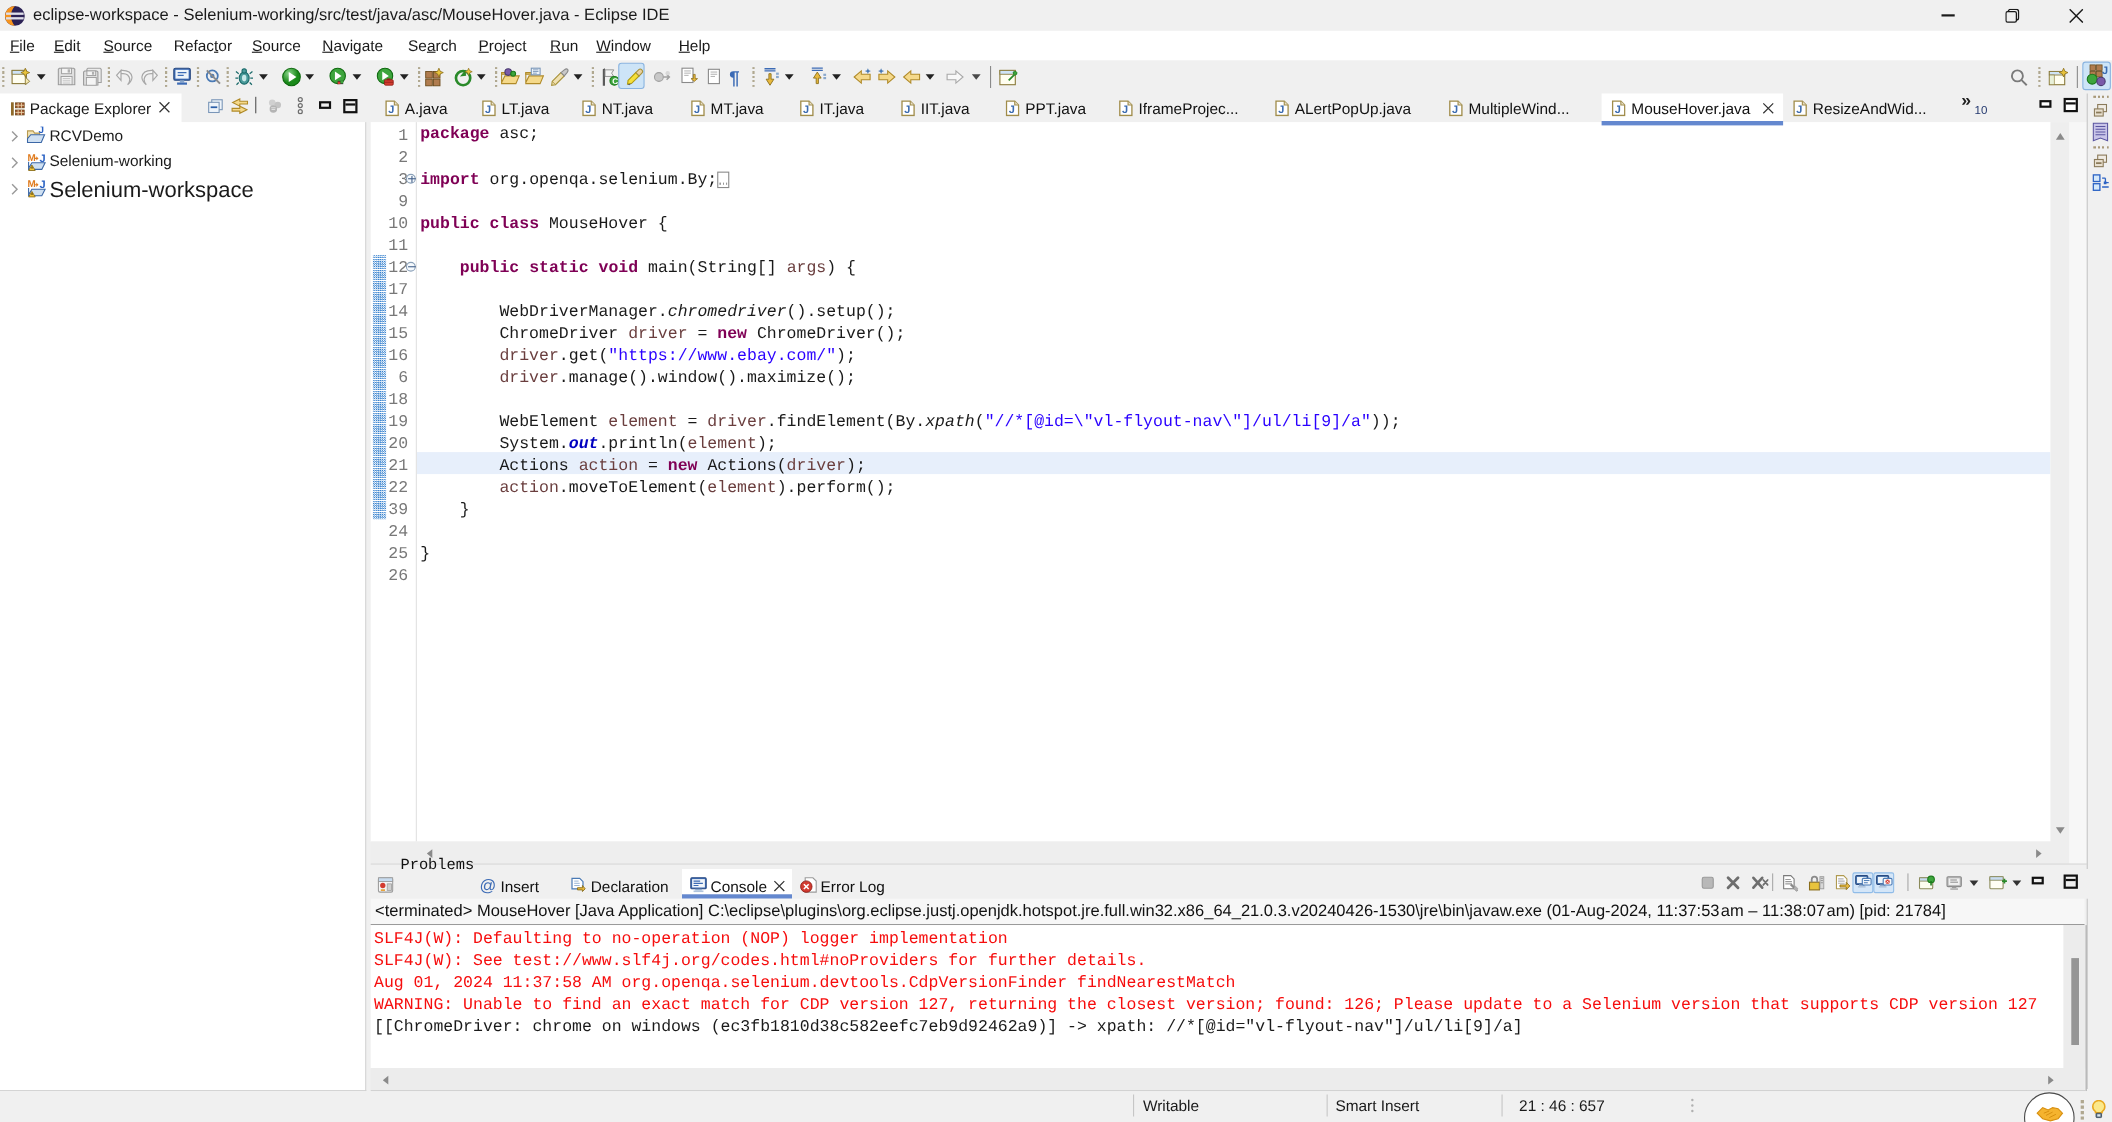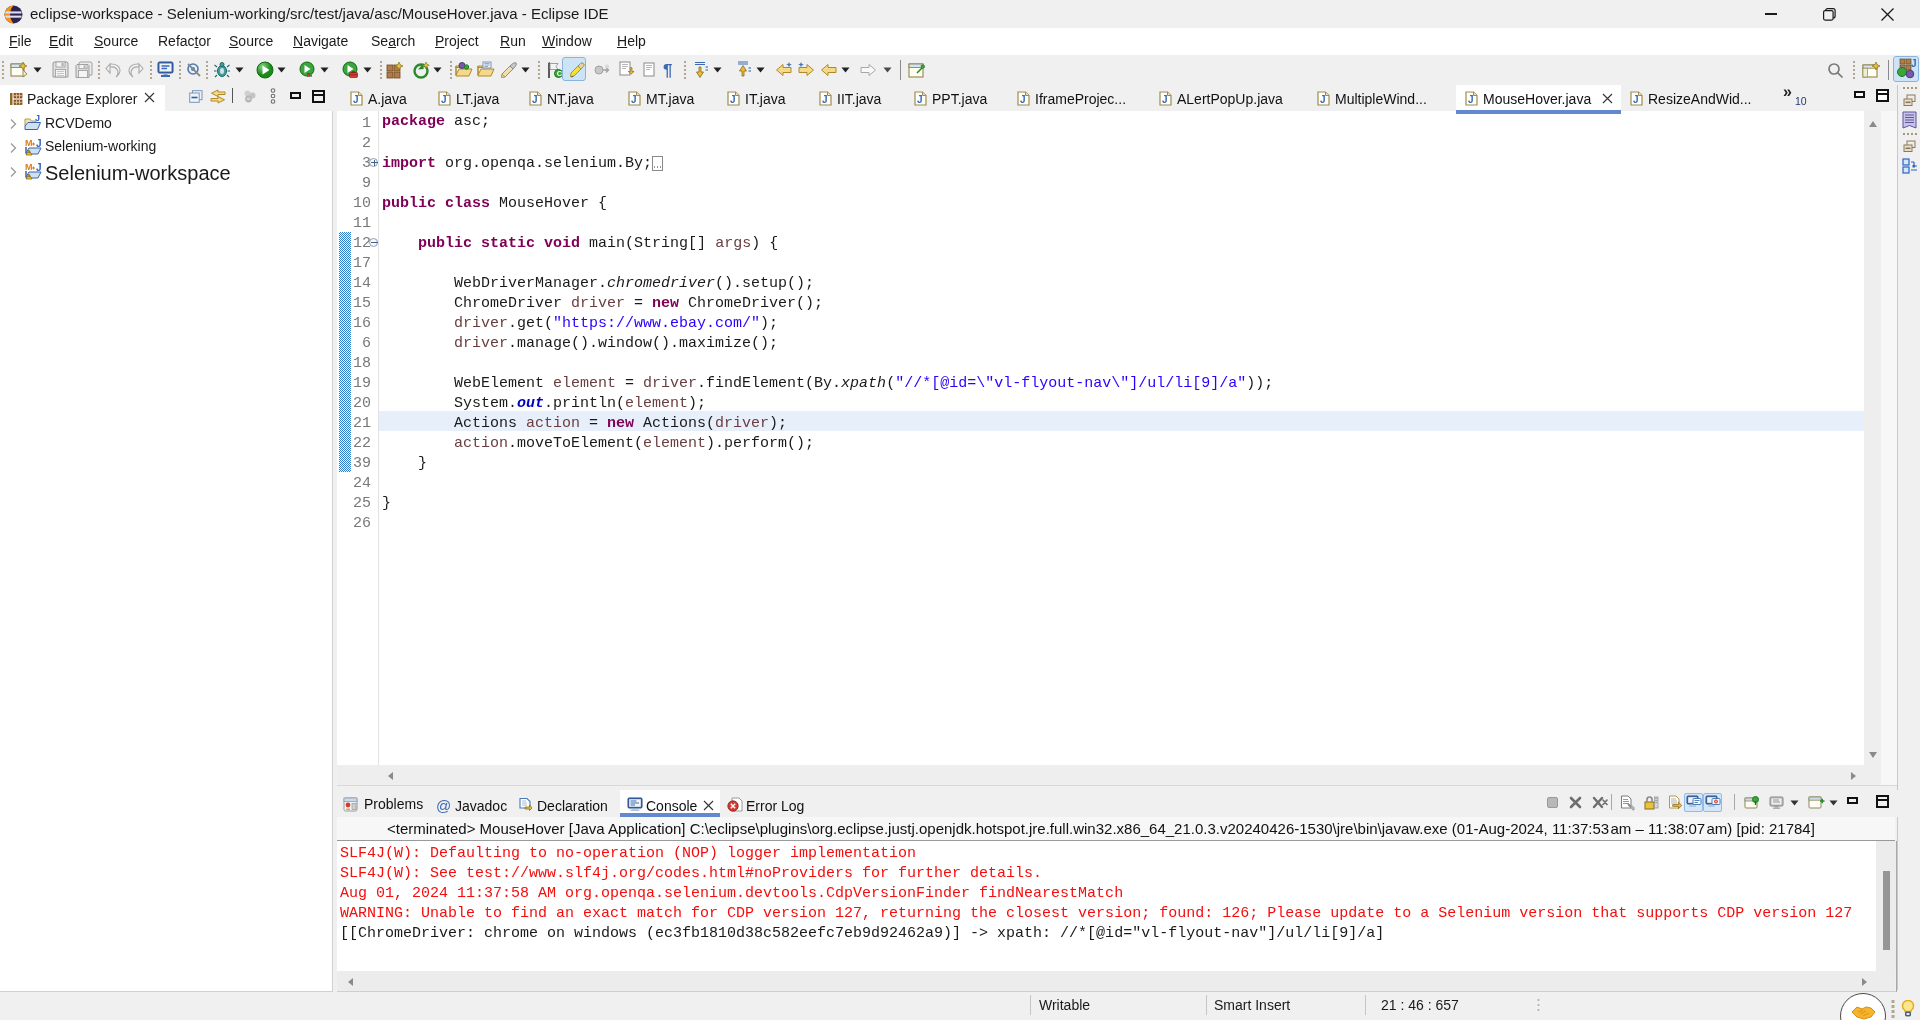--- a/index.html
+++ b/index.html
@@ -714,23 +714,23 @@
 <div id="ctabs" class="abs" style="left:0;top:0;">
   <div class="abs" style="left:343px;top:797px;">
       <svg width="15" height="15" viewBox="0 0 15 15">
         <rect x="1" y="1" width="13" height="13" rx="1.5" fill="#f4f4f4" stroke="#9a9a9a"></rect>
         <rect x="1" y="1" width="13" height="3.4" fill="#c8dcf0" stroke="#9a9a9a" stroke-width="0.8"></rect>
         <circle cx="5" cy="8" r="2.4" fill="#d23b30"></circle>
         <path d="M3.2 11.5 L7 11.5 L7 13 L3.2 13 Z" fill="#e8a33d"></path>
         <rect x="9" y="6.5" width="4" height="6" fill="#cfcfcf" stroke="#9a9a9a" stroke-width="0.7"></rect>
       </svg>
     </div>
-  <div class="abs tabtxt" style="left:364px;top:796px;">Problems</div>
+  <div class="abs tabtxt" style="left:364px;top:779px;font-family:Liberation Mono, monospace;">Problems</div>
   <div class="abs" style="left:436px;top:797px;font-size:15px;color:#3c6bb5;">@</div>
-  <div class="abs tabtxt" style="left:455px;top:798px;">Javadoc</div>
+  <div class="abs tabtxt" style="left:455px;top:798px;">Insert</div>
   <div class="abs" style="left:518px;top:797px;">
       <svg width="16" height="16" viewBox="0 0 16 16">
         <path d="M2 1.5 L9 1.5 L12 4.5 L12 11 L2 11 Z" fill="#fff" stroke="#4a7ab5" stroke-width="1.1"></path>
         <path d="M4 4 L8 4 M4 6 L9 6 M4 8 L9 8" stroke="#9ab4d4" stroke-width="0.9"></path>
         <path d="M8 12.5 L12.5 12.5 L12.5 10.5 L15 13.5 L12.5 16 L12.5 14.5 L8 14.5 Z" fill="#e8b93d" stroke="#8a6d1a" stroke-width="0.8" transform="translate(-1,-2.5)"></path>
       </svg>
     </div>
   <div class="abs tabtxt" style="left:537px;top:798px;">Declaration</div>
   <div class="abs" style="left:627px;top:797px;">
       <svg width="16" height="15" viewBox="0 0 16 15">
@@ -855,21 +855,21 @@
       <svg width="9" height="6" viewBox="0 0 9 6">
         <path d="M0.5 0.5 L8.5 0.5 L4.5 5.5 Z" fill="#333"></path>
       </svg>
     </div>
   <div class="abs" style="left:1847px;top:797px;width:11px;height:7px;border:2px solid #111;background:#f0f0f0;"></div>
   <div class="abs" style="left:1876px;top:795px;width:13px;height:13px;border:2px solid #111;background:#f0f0f0;"></div>
   <div class="abs" style="left:1878px;top:799px;width:9px;height:2px;background:#111;"></div>
 </div>
 
 <div class="abs" style="left:337px;top:817px;width:1558px;height:23px;background:#f7f7f7;"></div>
-<div class="abs" style="left:341px;top:820px;font-size:15px;color:#111;margin-left:46px;">&lt;terminated&gt; MouseHover [Java Application] C:\eclipse\plugins\org.eclipse.justj.openjdk.hotspot.jre.full.win32.x86_64_21.0.3.v20240426-1530\jre\bin\javaw.exe  (01-Aug-2024, 11:37:53 am – 11:38:07 am) [pid: 21784]</div>
+<div class="abs" style="left:341px;top:820px;font-size:15px;color:#111;">&lt;terminated&gt; MouseHover [Java Application] C:\eclipse\plugins\org.eclipse.justj.openjdk.hotspot.jre.full.win32.x86_64_21.0.3.v20240426-1530\jre\bin\javaw.exe  (01-Aug-2024, 11:37:53 am – 11:38:07 am) [pid: 21784]</div>
 <div class="abs" style="left:337px;top:840px;width:1558px;height:1px;background:#9a9a9a;"></div>
 
 <div class="abs" style="left:337px;top:841px;width:1539px;height:130px;background:#ffffff;"></div>
 <div class="abs mono" style="left:340px;top:844px;color:#f60d0d;">SLF4J(W): Defaulting to no-operation (NOP) logger implementation</div>
 <div class="abs mono" style="left:340px;top:864px;color:#f60d0d;">SLF4J(W): See test://www.slf4j.org/codes.html#noProviders for further details.</div>
 <div class="abs mono" style="left:340px;top:884px;color:#f60d0d;">Aug 01, 2024 11:37:58 AM org.openqa.selenium.devtools.CdpVersionFinder findNearestMatch</div>
 <div class="abs mono" style="left:340px;top:904px;color:#f60d0d;">WARNING: Unable to find an exact match for CDP version 127, returning the closest version; found: 126; Please update to a Selenium version that supports CDP version 127</div>
 <div class="abs mono" style="left:340px;top:924px;color:#1a1a1a;">[[ChromeDriver: chrome on windows (ec3fb1810d38c582eefc7eb9d92462a9)] -&gt; xpath: //*[@id="vl-flyout-nav"]/ul/li[9]/a]</div>
 
 <div class="abs" style="left:1876px;top:841px;width:20px;height:130px;background:#ececec;"></div>

